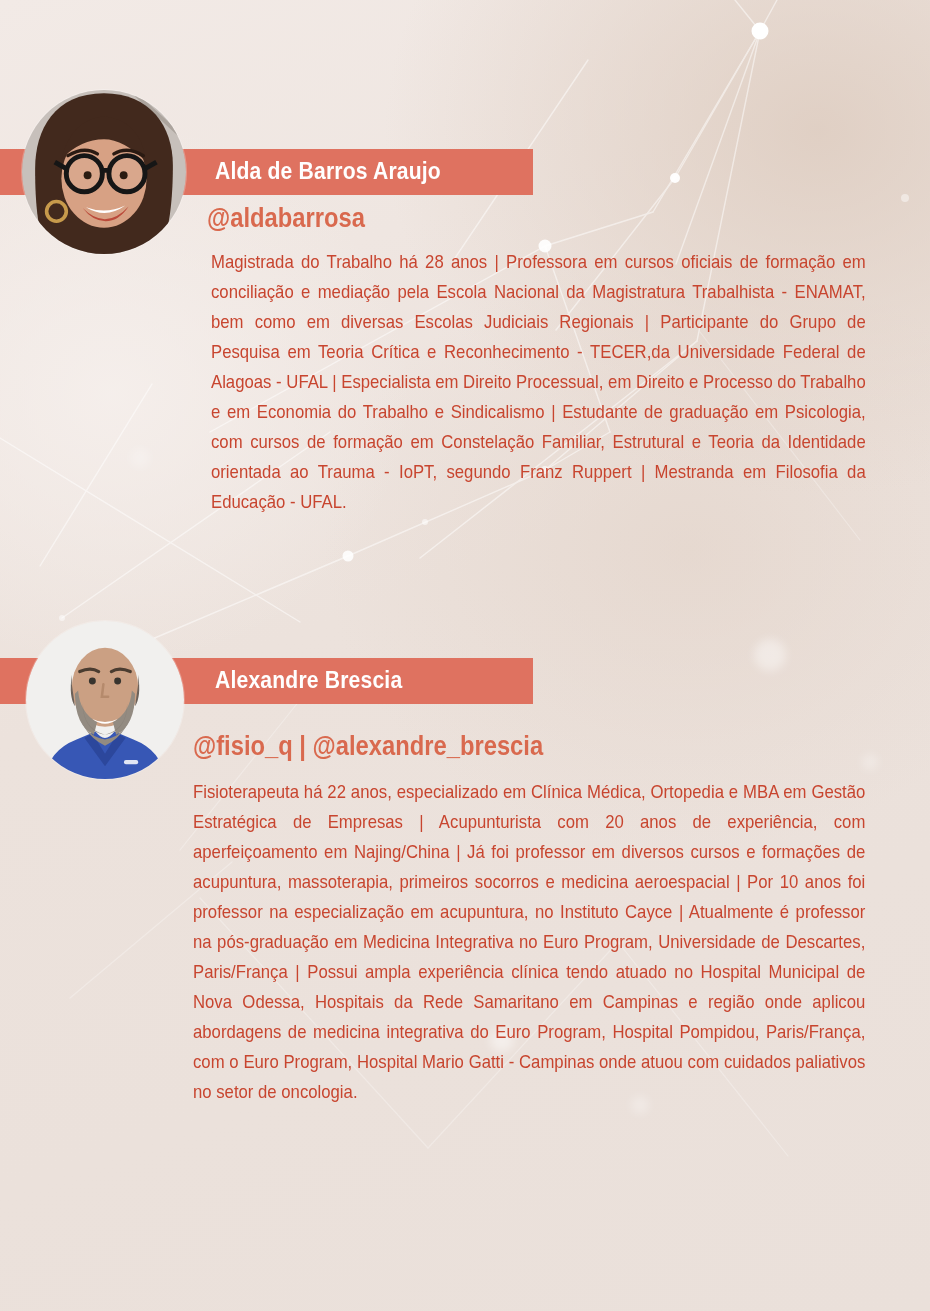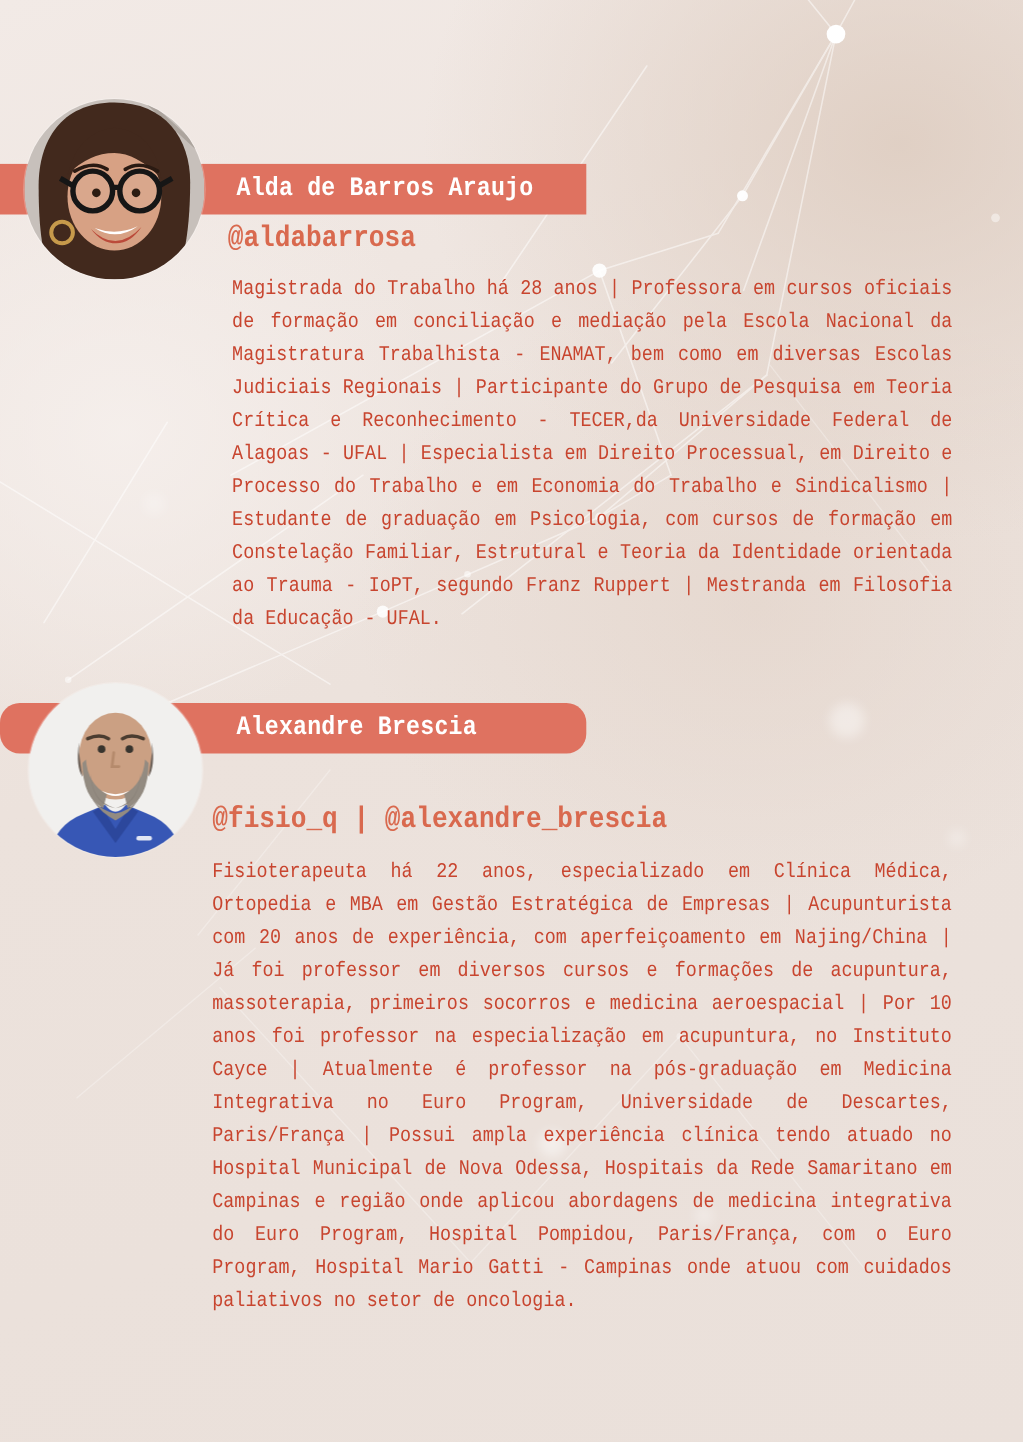--- a/index.html
+++ b/index.html
@@ -1,27 +1,27 @@
 <!DOCTYPE html>
 <html><head>
 <meta charset="utf-8">
 <style>
   html,body{margin:0;padding:0;background:#ece2dd;}
   .page{
     position:relative;width:930px;height:1311px;overflow:hidden;
-    font-family:Liberation Mono, monospace;
+    font-family:Liberation Sans, sans-serif;
     background:
       radial-gradient(620px 520px at 88% 10%, rgba(220,202,189,.8), rgba(220,202,189,0) 70%),
       radial-gradient(520px 430px at 74% 42%, rgba(225,209,198,.55), rgba(225,209,198,0) 70%),
       radial-gradient(430px 390px at 12% 30%, rgba(246,240,237,.85), rgba(246,240,237,0) 70%),
       linear-gradient(160deg,#f2eae6 0%,#ece2dc 45%,#eae0da 100%);
   }
   .plexus{position:absolute;inset:0;pointer-events:none;}
   .banner{position:absolute;left:0;width:533px;height:46px;background:#df7260;z-index:2;}
-  .b1{top:149px;} .b2{top:639px;border-radius:18px;}
+  .b1{top:149px;} .b2{top:658px;}
   .banner .name{
     position:absolute;left:215px;top:50%;
     transform:translateY(-52%) scaleX(.88);transform-origin:0 50%;
     color:#ffffff;font-size:24px;font-weight:bold;white-space:nowrap;letter-spacing:.2px;
   }
   .photo{position:absolute;border-radius:50%;overflow:hidden;z-index:3;box-shadow:0 0 0 1px rgba(255,255,255,.25);}
   .ph1{left:22px;top:90px;width:164px;height:164px;}
   .ph2{left:26px;top:621px;width:158px;height:158px;}
   .photo svg{display:block;width:100%;height:100%;}
   .handle{

